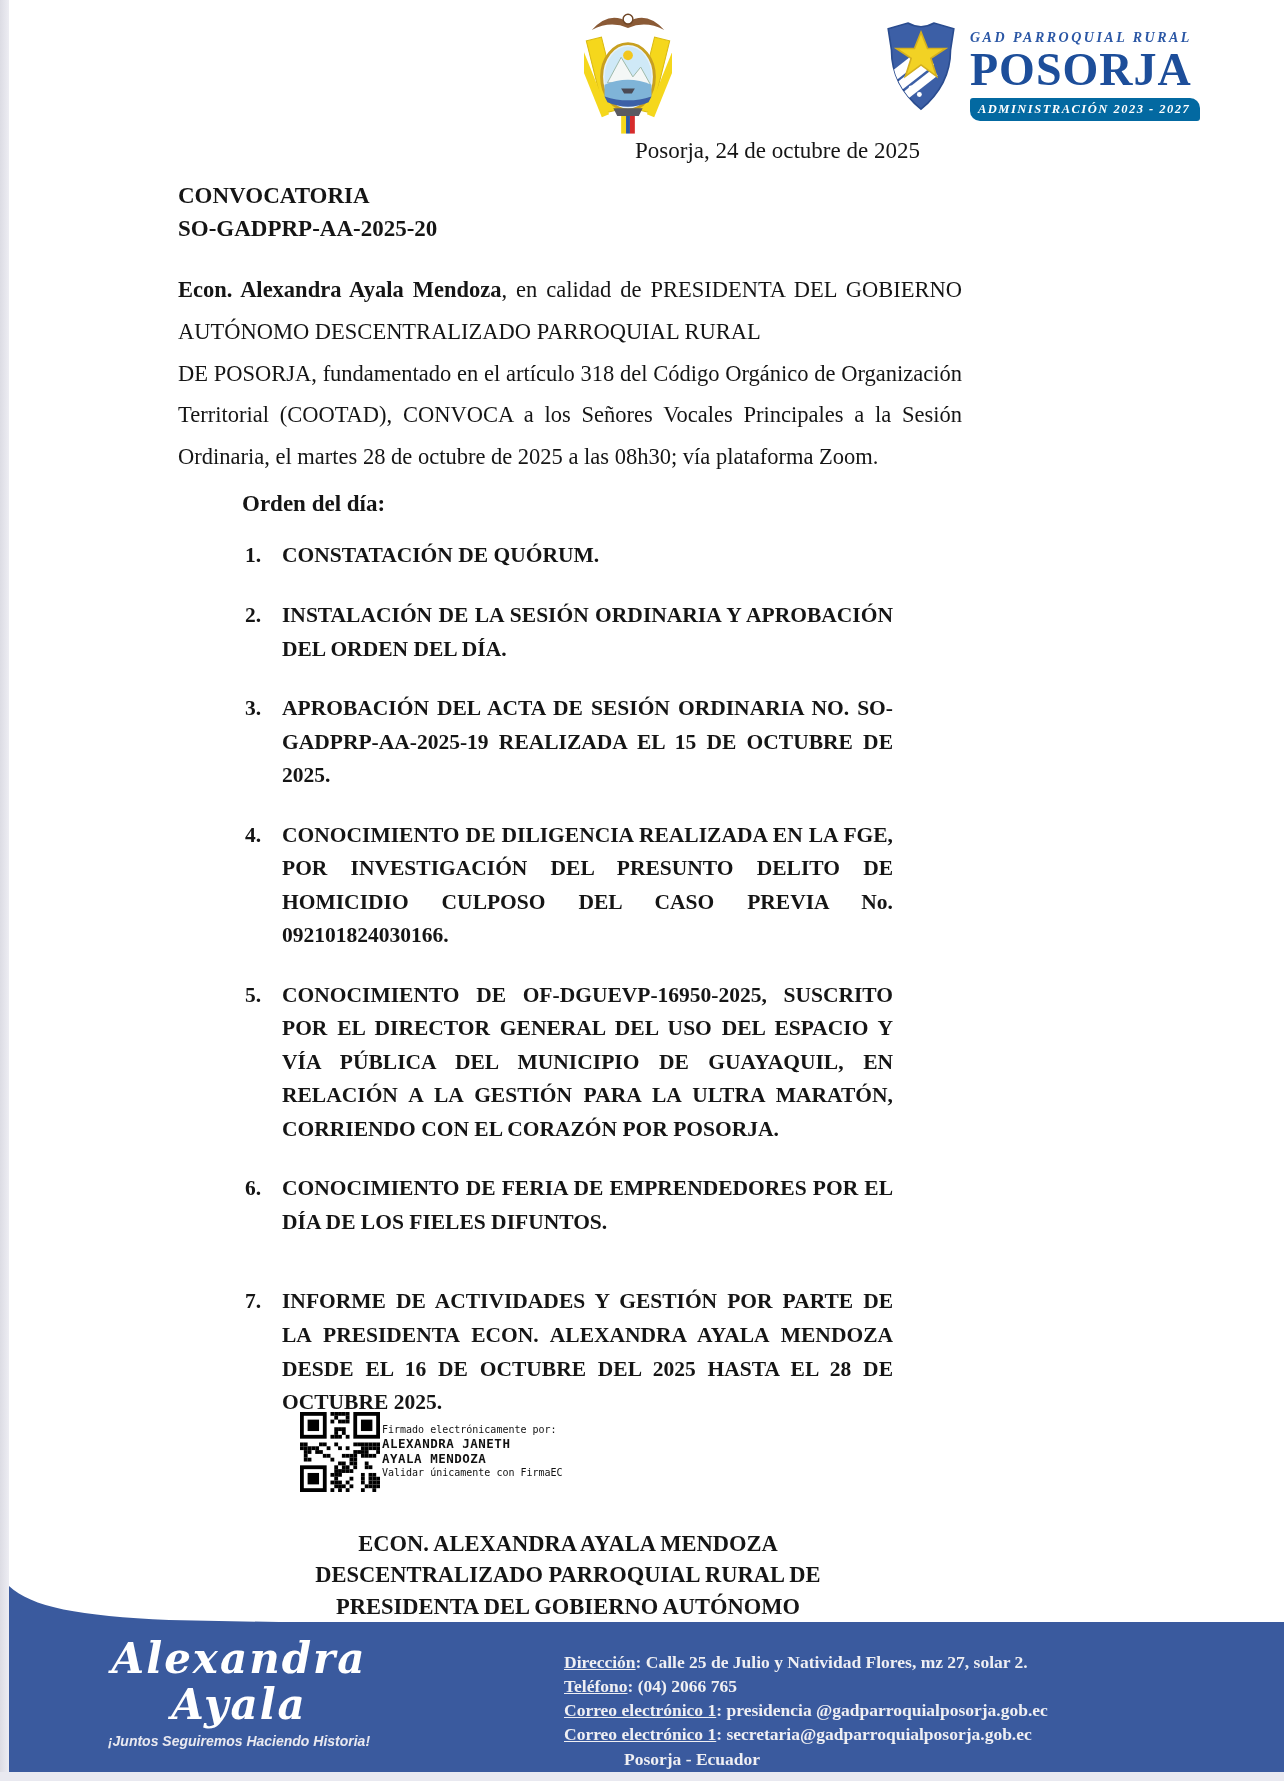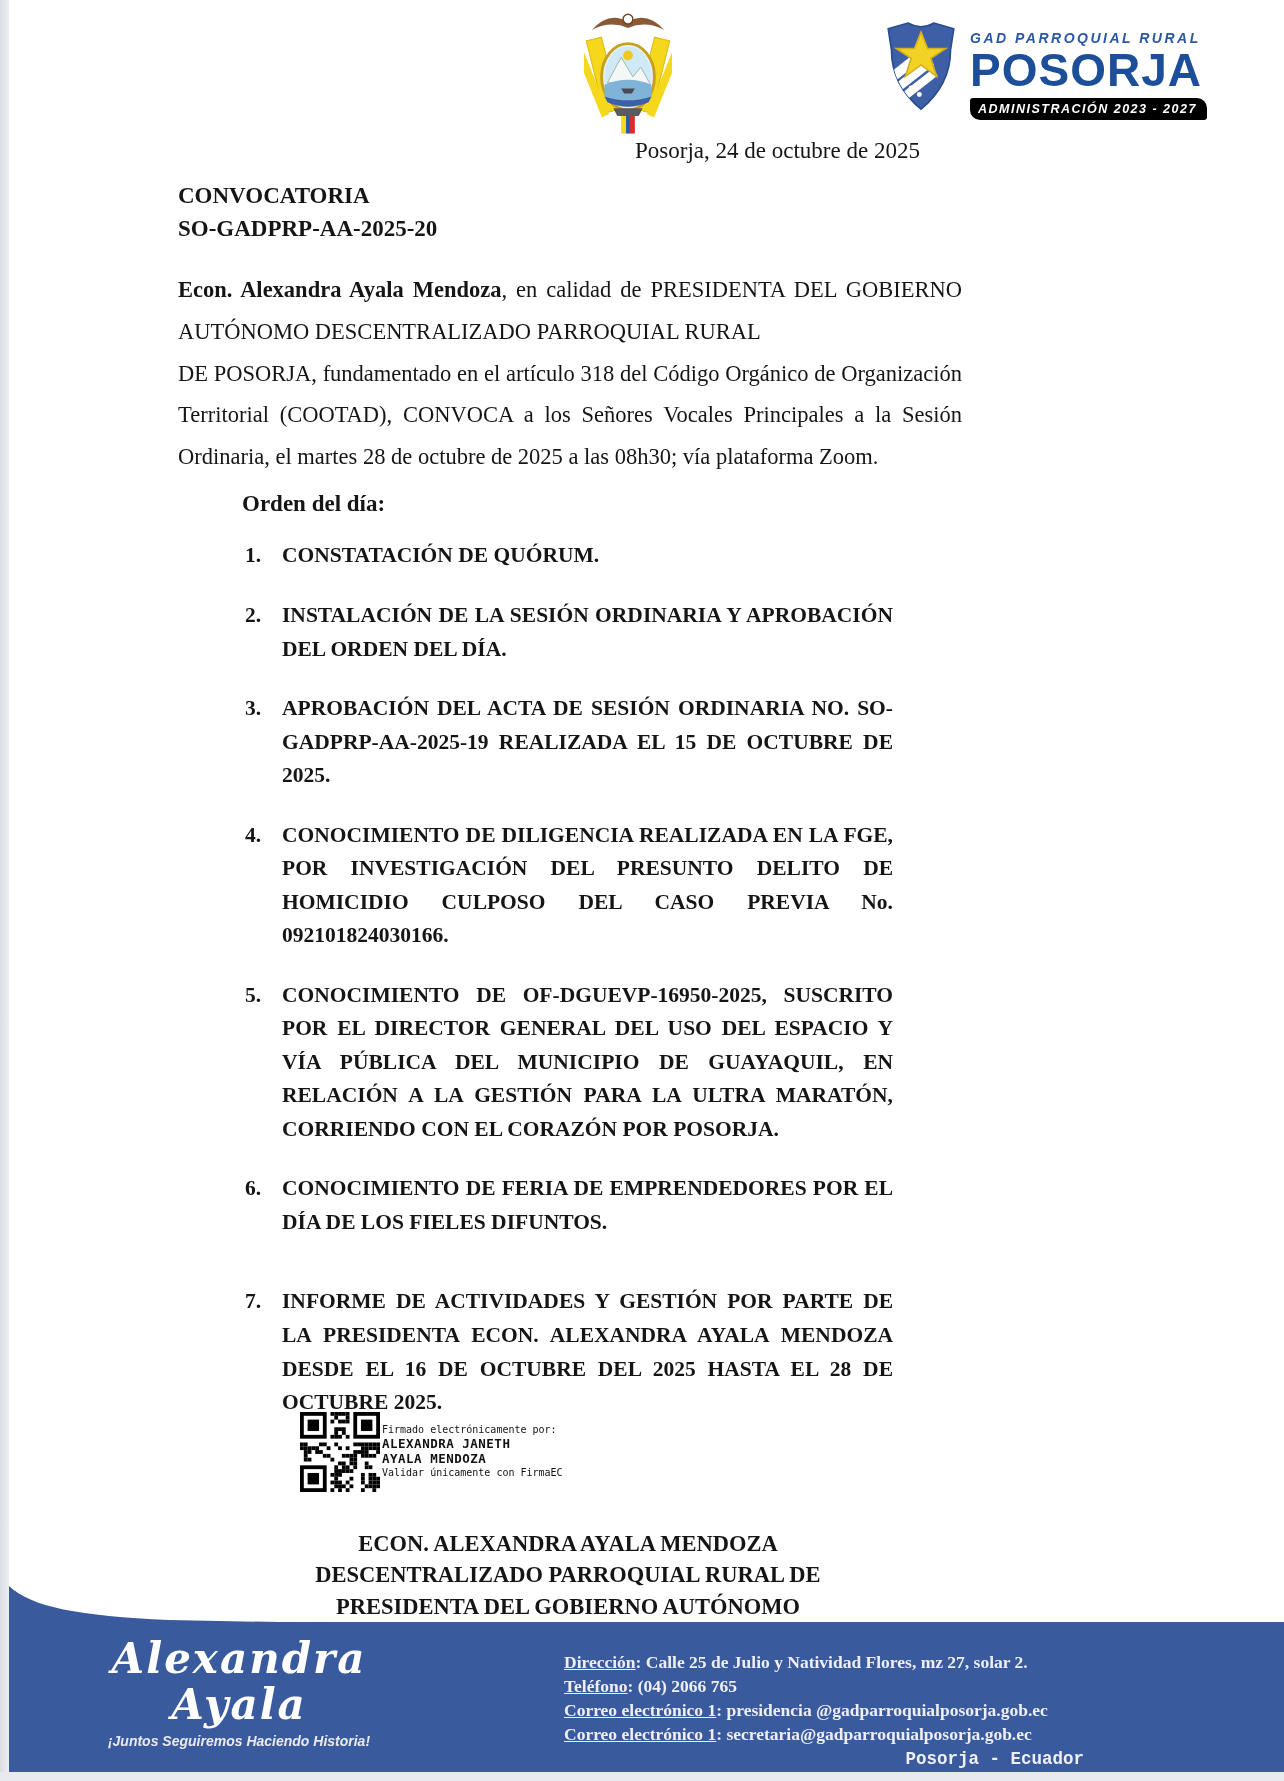--- a/index.html
+++ b/index.html
@@ -10,26 +10,26 @@
     font-family:"Liberation Serif", serif; color:#151515;
   }
   .edge-left { position:absolute; left:0; top:0; width:9px; height:1781px;
     background:linear-gradient(to right,#dcdce4,#ededf3); }
   .edge-bottom { position:absolute; left:0; top:1772px; width:1284px; height:9px;
     background:#e9e9f0; z-index:6; }
 
   
   .coat { position:absolute; left:584px; top:6px; }
   .brand { position:absolute; left:880px; top:8px; display:flex; }
-  .brand-text { margin-left:8px; padding-top:22px; font-family:Liberation Sans, sans-serif; }
+  .brand-text { margin-left:8px; padding-top:22px; font-family:Liberation Serif, serif; }
   .brand-small { color:#2b57a5; font-size:14px; font-weight:bold; font-style:italic;
     letter-spacing:2.5px; }
   .brand-big { color:#1d4e9a; font-size:46px; font-weight:bold; letter-spacing:1px;
     line-height:1.05; }
-  .brand-ribbon { margin-top:4px; background:#000000; color:#fff; font-size:12.5px;
+  .brand-ribbon { margin-top:4px; background:#0369a1; color:#fff; font-size:12.5px;
     font-weight:bold; font-style:italic; letter-spacing:1.5px; padding:4px 10px 4px 8px;
     border-radius:3px 10px 3px 10px; width:fit-content; }
 
   .date-line { margin:138px 12px 0 635px; width:fit-content; font-size:23px; }
 
   .title-block { width:780px; margin:16px 0 0 178px; text-align:left;
     font-weight:bold; font-size:23px; line-height:1.42; }
 
   .intro { width:784px; margin:24px 0 0 178px; font-size:22.5px; line-height:1.85;
     text-align:justify; }
@@ -62,21 +62,21 @@
   .f-left { position:absolute; left:60px; top:14px; width:340px; text-align:center; }
   .f-script { font-family:"DejaVu Serif", serif; font-style:italic; font-weight:bold;
     font-size:42px; letter-spacing:2px; color:#ffffff; line-height:1.1; }
   .f-role { margin-top:4px; font-family:"Liberation Sans", sans-serif; font-size:26px;
     letter-spacing:2px; color:#f2f2f5; }
   .f-slogan { margin-top:5px; font-family:"Liberation Sans", sans-serif; font-style:italic;
     font-weight:bold; font-size:14px; color:#e9e9f0; }
   .f-right { position:absolute; left:555px; top:28px; width:580px;
     font-weight:bold; font-size:17.5px; line-height:1.38; color:#efeff3; }
   .f-right .u { text-decoration:underline; }
-  .f-loc { text-align:right; width:460px; margin-left:60px;font-family:Liberation Mono, monospace; }
+  .f-loc { text-align:left; width:460px; margin-left:60px; }
 </style>
 </head>
 <body>
 
 <div class="page">
   <div class="edge-left"></div>
 
   <div class="coat">
     <svg width="88" height="130" viewBox="0 0 90 132">
 

